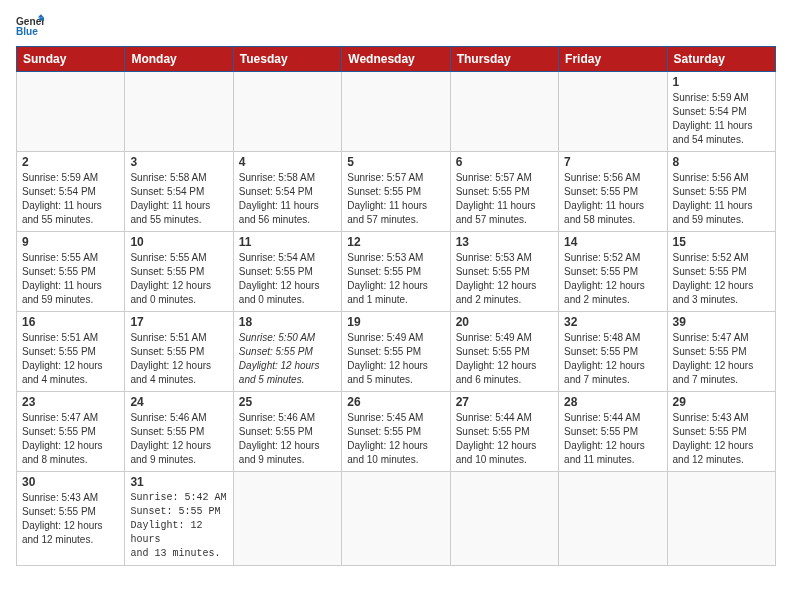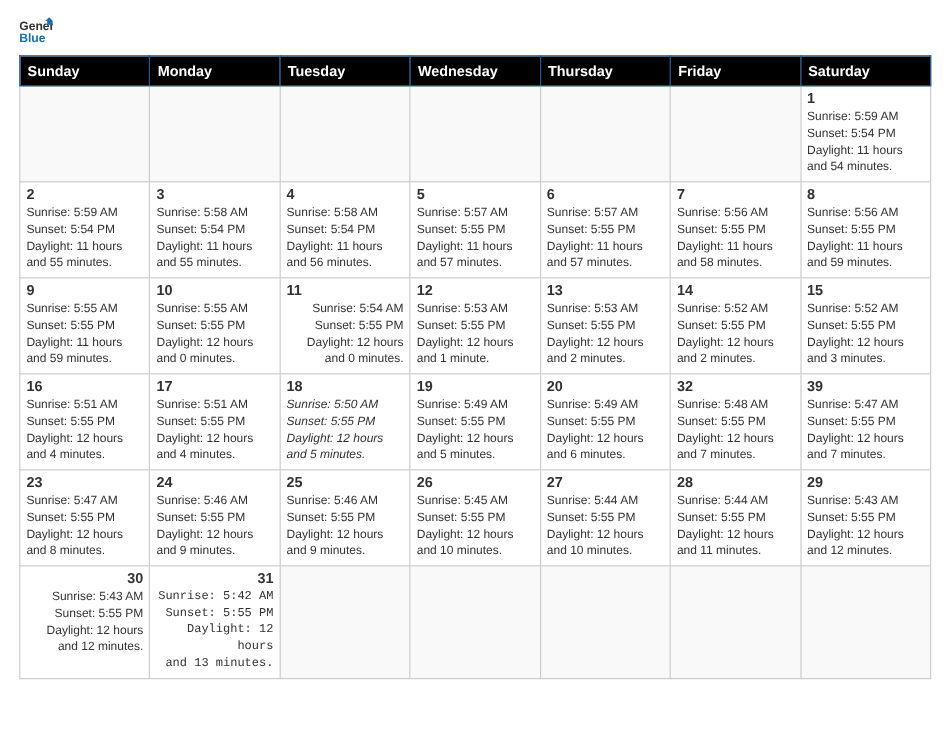--- a/index.html
+++ b/index.html
@@ -44,21 +44,21 @@
       font-size: 13px;
       color: #555;
       margin-top: 2px;
     }
     .calendar {
       width: 100%;
       border-collapse: collapse;
       border: 1px solid #ccc;
     }
     .calendar th {
-      background: #000000;
+      background: #b91c1c;
       color: #fff;
       font-size: 12px;
       font-weight: bold;
       padding: 5px 6px;
       text-align: left;
       border: 1px solid #1f5a9a;
     }
     .calendar td {
       border: 1px solid #ccc;
       vertical-align: top;
@@ -77,21 +77,20 @@
       color: #333;
       margin-bottom: 2px;
     }
     .day-info {
       font-size: 10px;
       color: #333;
       line-height: 1.4;
     }
     .last-row td {
       height: 60px;
-      text-align: right;
     }
   </style>
 </head>
 <body>
 
 <div class="page">
   <div class="header">
     <div class="logo">
       <svg class="logo-icon" viewBox="0 0 36 30" xmlns="http://www.w3.org/2000/svg">
         <text x="0" y="14" font-size="13" font-weight="bold" fill="#333" font-family="Arial">General</text>
@@ -195,21 +194,21 @@
           </td>
           <td>
             <div class="day-number">10</div>
             <div class="day-info" style="white-space: pre-line;">Sunrise: 5:55 AM
 Sunset: 5:55 PM
 Daylight: 12 hours
 and 0 minutes.</div>
           </td>
           <td>
             <div class="day-number">11</div>
-            <div class="day-info" style="white-space: pre-line; text-align: right;">Sunrise: 5:54 AM
+            <div class="day-info" style="white-space: pre-line;">Sunrise: 5:54 AM
 Sunset: 5:55 PM
 Daylight: 12 hours
 and 0 minutes.</div>
           </td>
           <td>
             <div class="day-number">12</div>
             <div class="day-info" style="white-space: pre-line;">Sunrise: 5:53 AM
 Sunset: 5:55 PM
 Daylight: 12 hours
 and 1 minute.</div>

